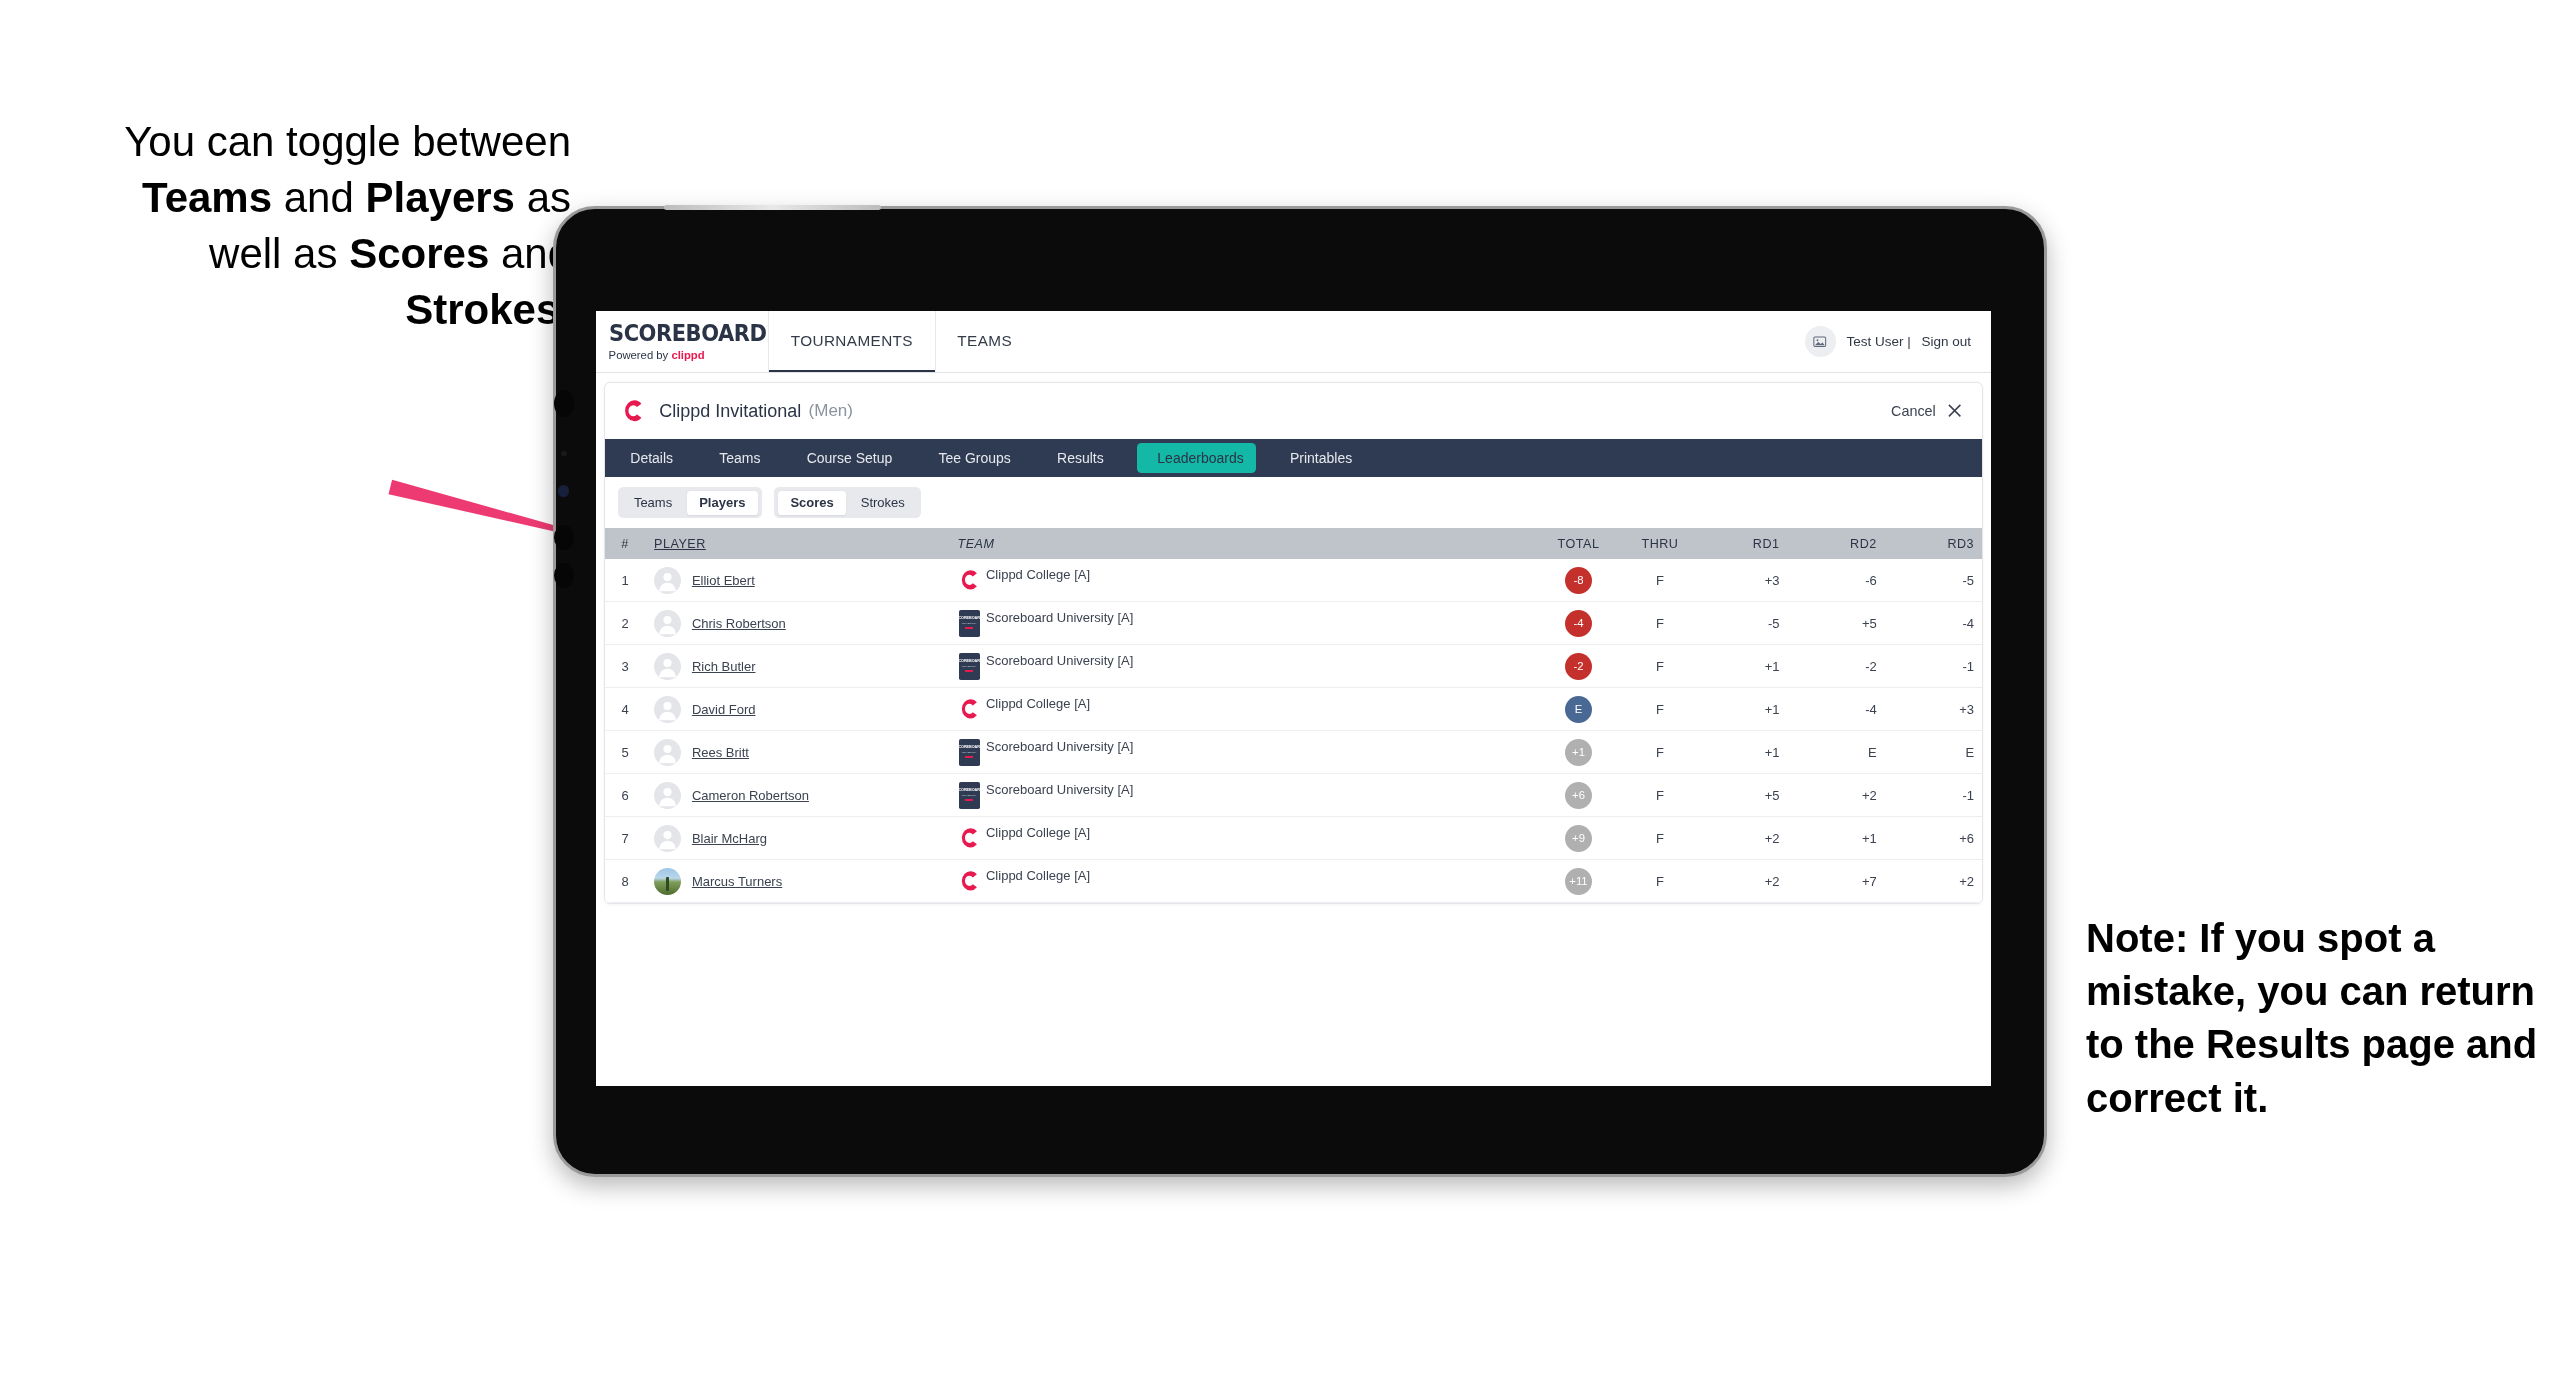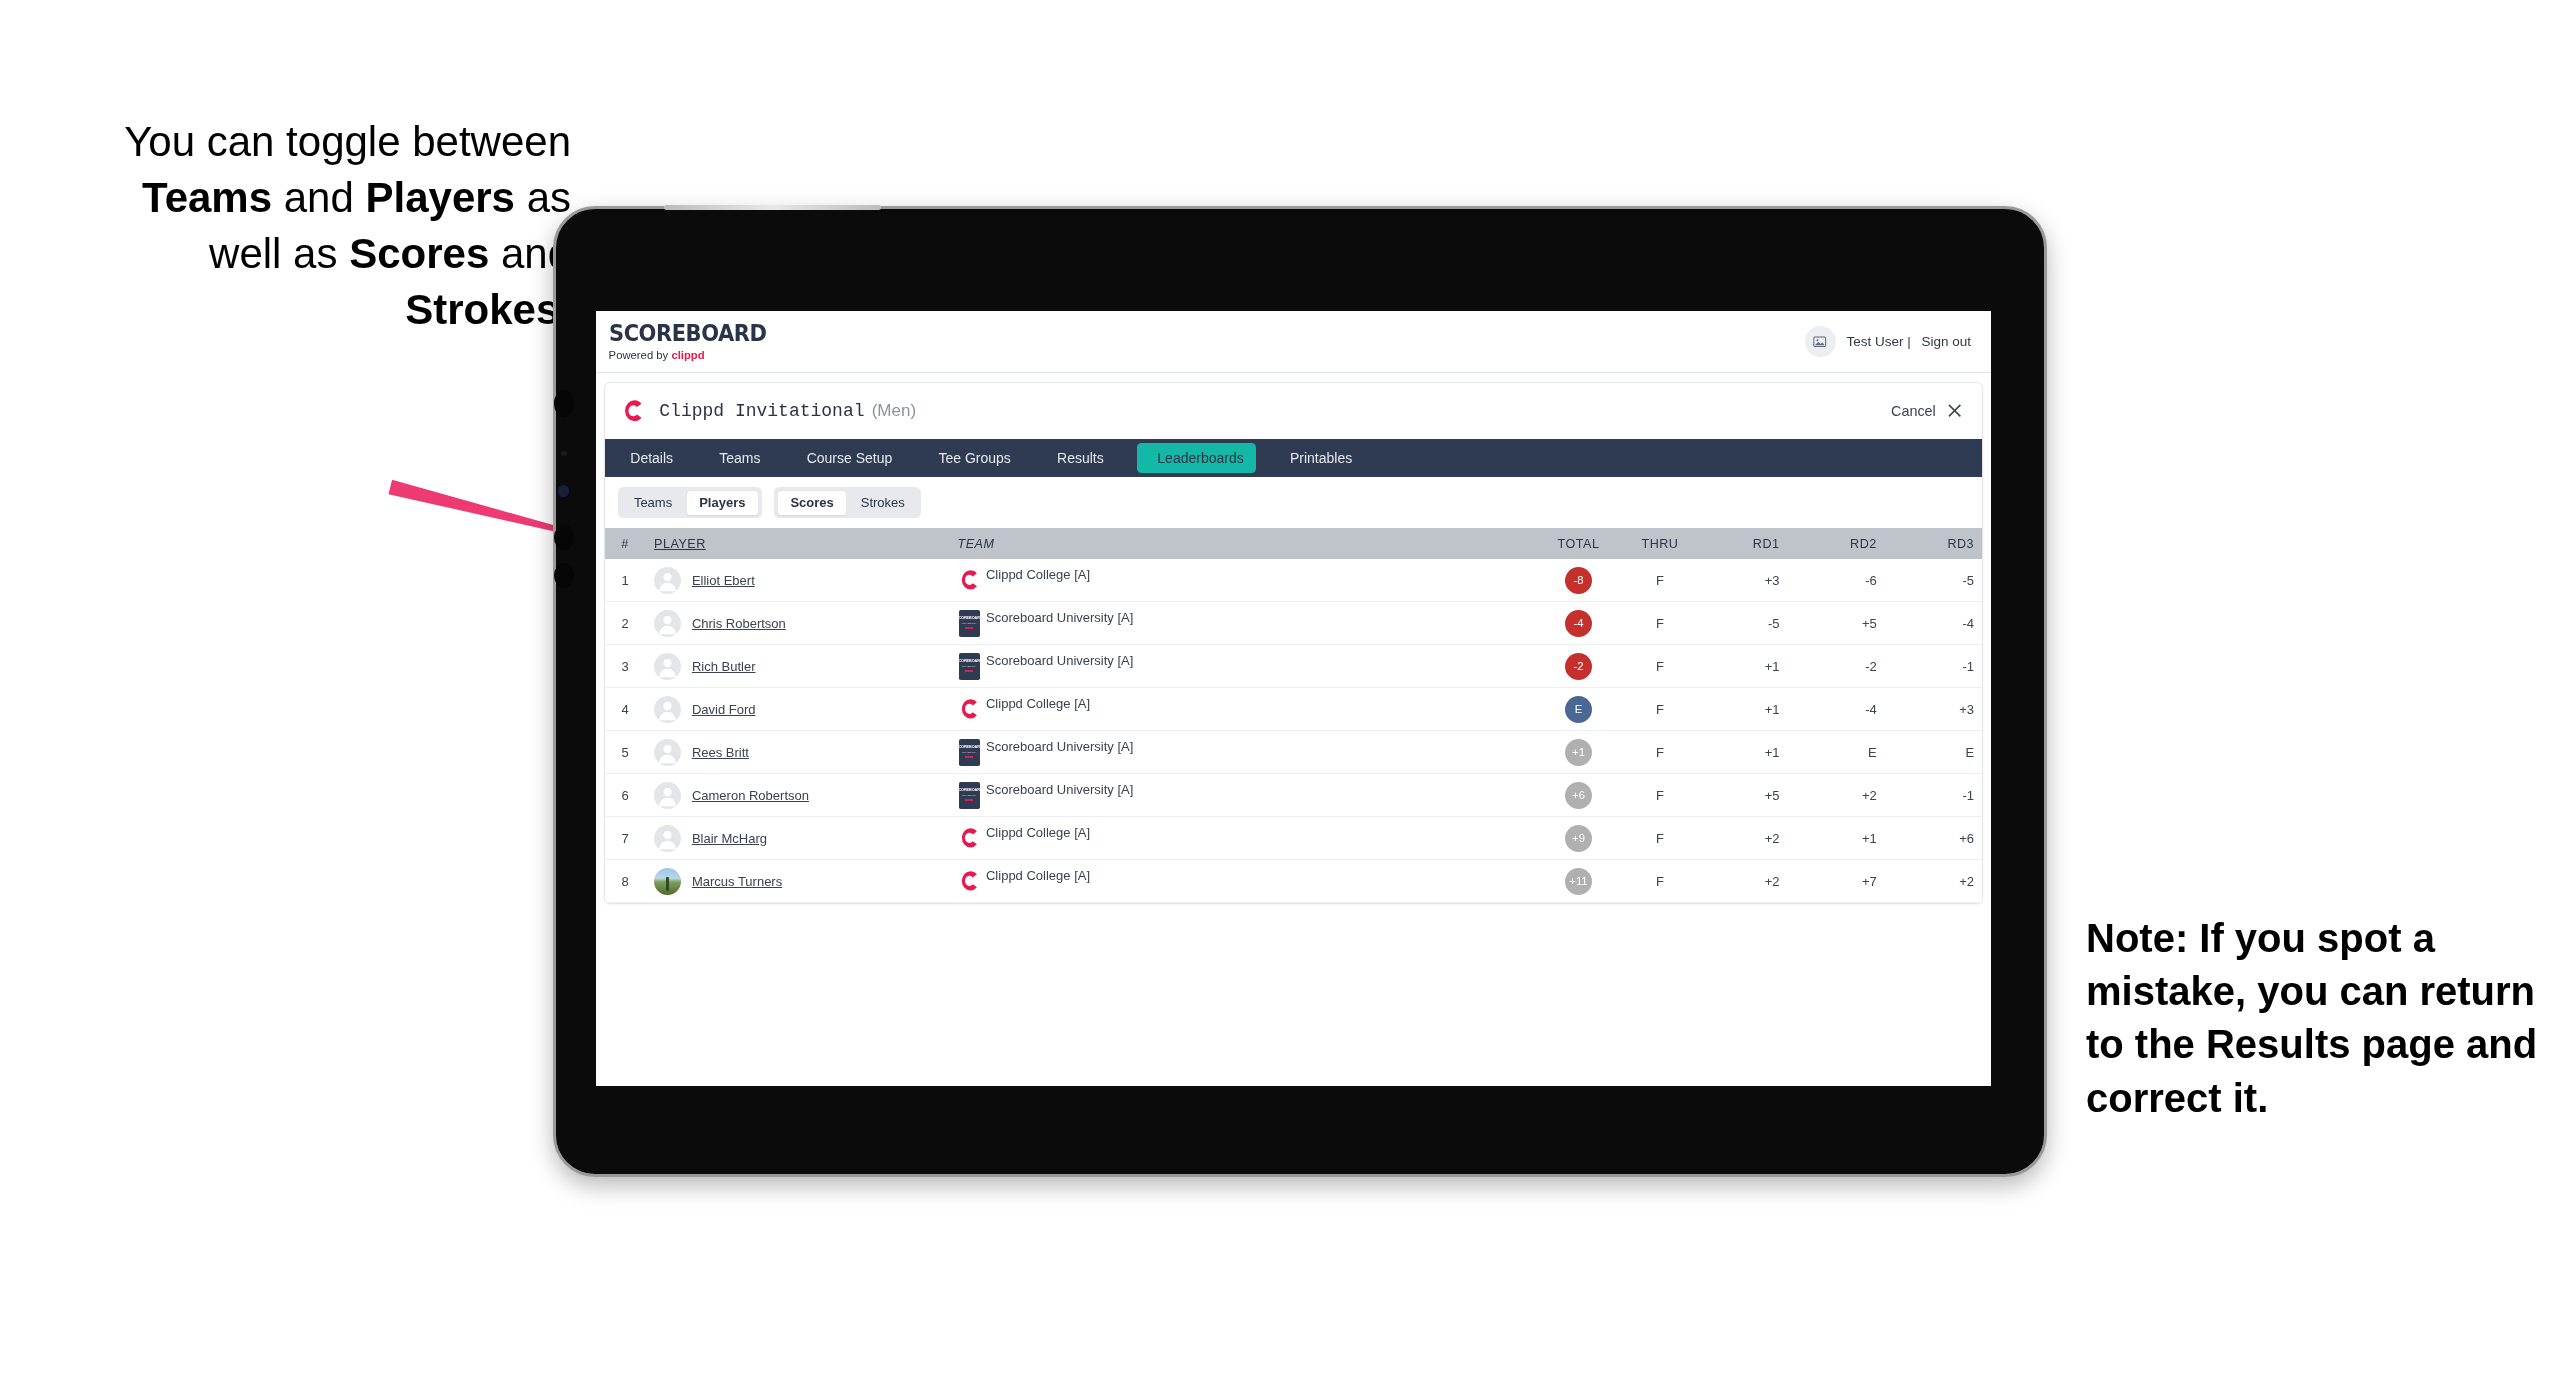--- a/index.html
+++ b/index.html
@@ -153,21 +153,21 @@
   #card-head {
     height: 56px;
     display: flex; align-items: center;
     padding: 0 20px 0 16.3px;
   }
   #card-logo {
     width: 23.5px; height: 23.5px; margin-right: 14.4px;
     display: flex; align-items: center; justify-content: center;
   }
   #card-title {
-    font-size: 18px; color: #2b3446; font-family: Liberation Mono, monospace;
+    font-size: 18px; color: #2b3446;
   }
   #card-title-sub { color: #8b939f; font-size: 17px; margin-left: 7.2px; }
   #card-cancel {
     margin-left: auto;
     display: flex; align-items: center; gap: 10.8px;
     font-size: 14.4px; color: #3b4250; cursor: pointer;
   }
 
   
   #sectiontabs {
@@ -308,20 +308,24 @@
   <div class="side-dot" id="dot-b2"></div>
 
   <div id="screen">
 
     <div id="appbar">
       <div id="brand">
         <div id="brand-word">SCOREBOARD</div>
         <div id="brand-sub"><span>Powered by </span><span class="clippd">clippd</span></div>
       </div>
 
+      <div id="topnav-tabs">
+        <div class="topnav-tab active">TOURNAMENTS</div>
+        <div class="topnav-tab">TEAMS</div>
+      </div>
 
       <div id="appbar-right">
         <div id="user-avatar">
           <svg width="13.5" height="13.5" viewBox="0 0 16 16" aria-hidden="true">
             <rect x="1" y="2.5" width="14" height="11" rx="1.3" fill="none" stroke="#5e6878" stroke-width="1.2"></rect>
             <circle cx="5.3" cy="6.2" r="1.1" fill="#5e6878"></circle>
             <path d="M2.2 12.2 L6.2 8.3 L9 10.8 L11.2 8.9 L13.8 12.2 Z" fill="#5e6878"></path>
           </svg>
         </div>
         <span>Test User |</span>

